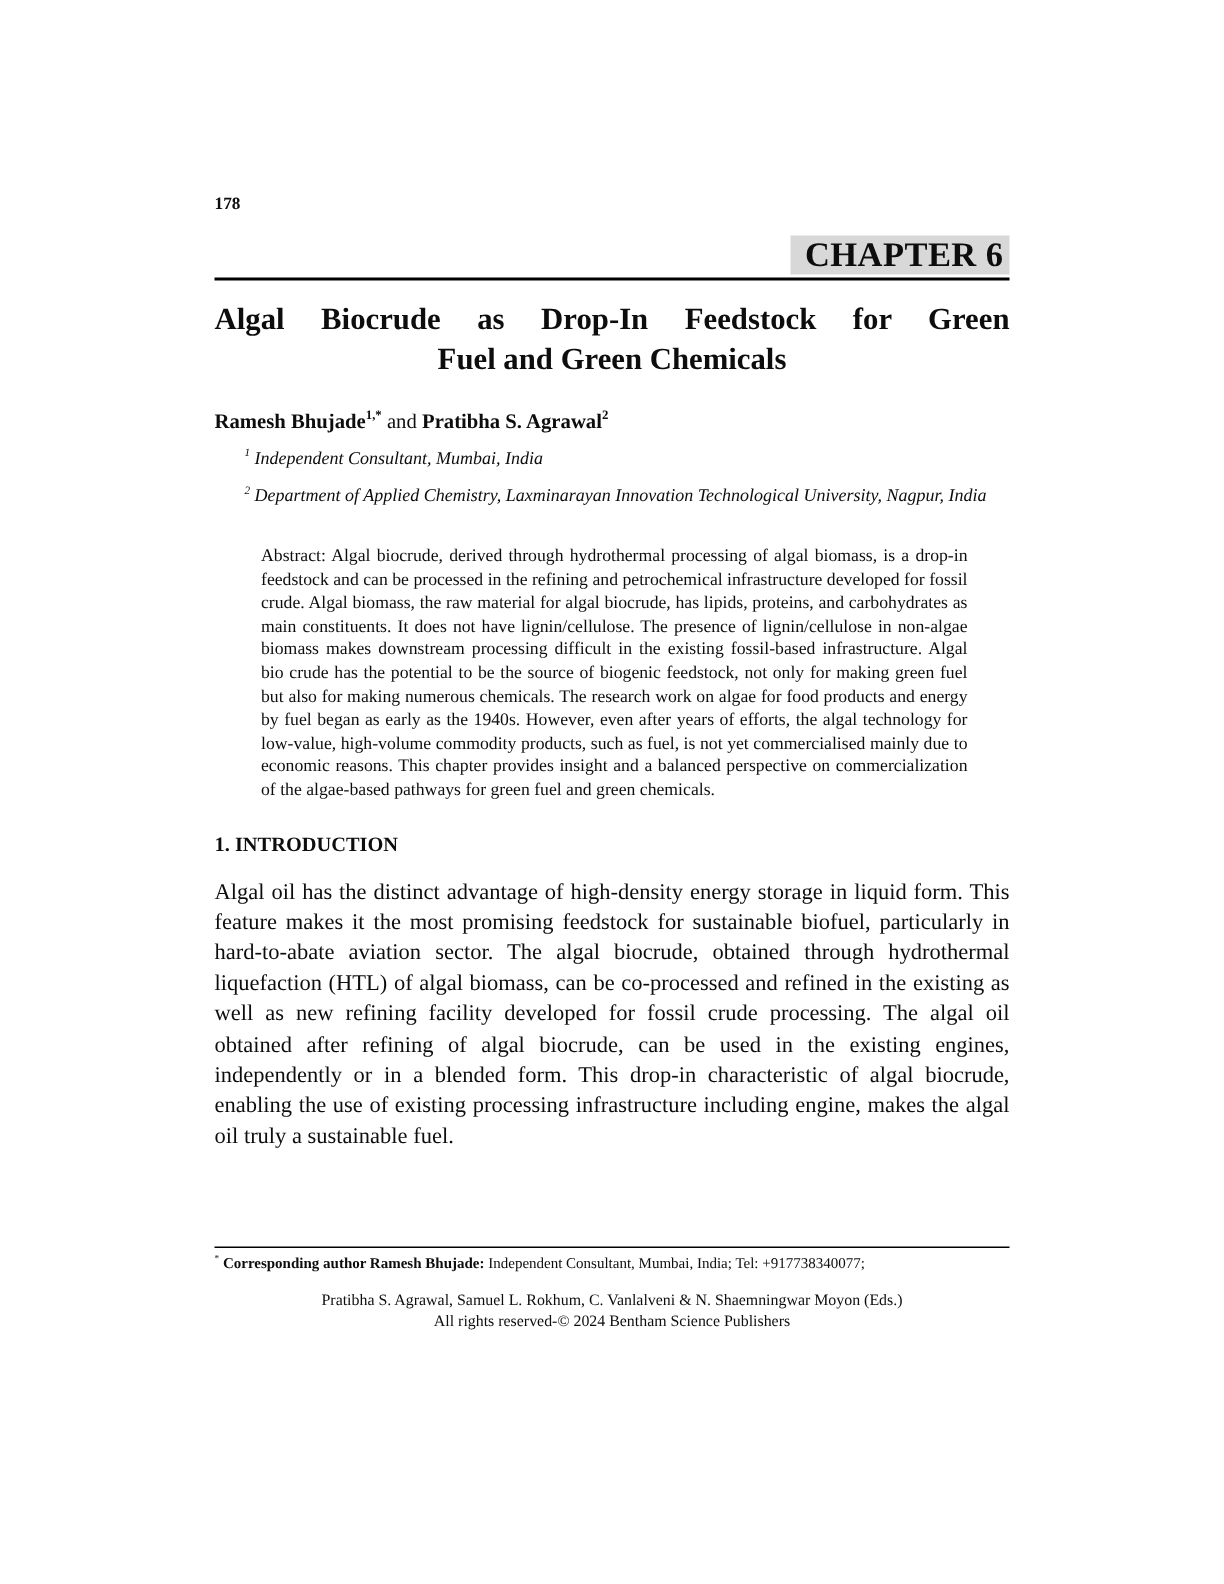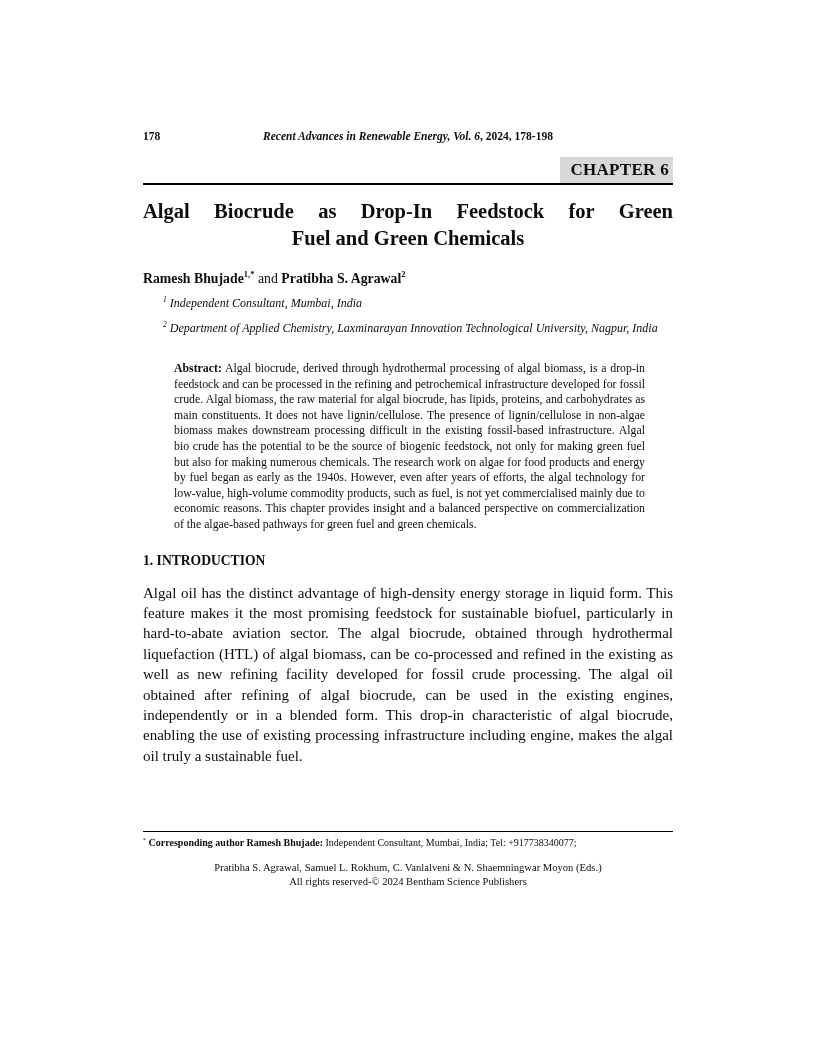--- a/index.html
+++ b/index.html
@@ -36,21 +36,21 @@
   
   .chapter-row {
     margin-top: 14px;
     border-bottom: 2px solid #000;
     text-align: right;
     line-height: 24px;
   }
   .chapter-badge {
     display: inline-block;
     background: #d8d8d8;
-    font-size: 17px;
+    font-size: 23px;
     font-weight: bold;
     padding: 1px 4px 1px 10px;
     letter-spacing: 0.3px;
     text-align: right;
   }
   
   .title {
     margin: 13px 0 0 0;
     font-size: 20.5px;
     font-weight: bold;
@@ -74,21 +74,21 @@
     line-height: 17px;
     margin-left: 20px;
   }
   
   .abstract {
     margin: 24px 28px 0 31px;
     font-size: 11.8px;
     line-height: 15.6px;
     text-align: justify;
   }
-  .abstract .lbl { font-weight: bold; }
+  .abstract .lbl { font-weight: normal; }
   
   .keywords {
     margin-top: 27px;
     font-size: 13.5px;
     line-height: 20px;
     text-align: justify;
   }
   .keywords .lbl { font-weight: bold; }
   
   .section-heading {
@@ -131,21 +131,20 @@
   }
 </style>
 </head>
 <body>
 
 <div class="page">
   <div class="content">
 
     <div class="running-header">
       <span class="page-num">178</span>
-      <span class="journal"><span class="it">Recent Advances in Renewable Energy, Vol. 6</span><span>, 2024, 178-198</span></span>
     </div>
 
     <div class="chapter-row">
       <span class="chapter-badge">CHAPTER 6</span>
     </div>
 
     <h1 class="title">
       <div class="line1">Algal Biocrude as Drop-In Feedstock for Green</div>
       <div class="line2">Fuel and Green Chemicals</div>
     </h1>

